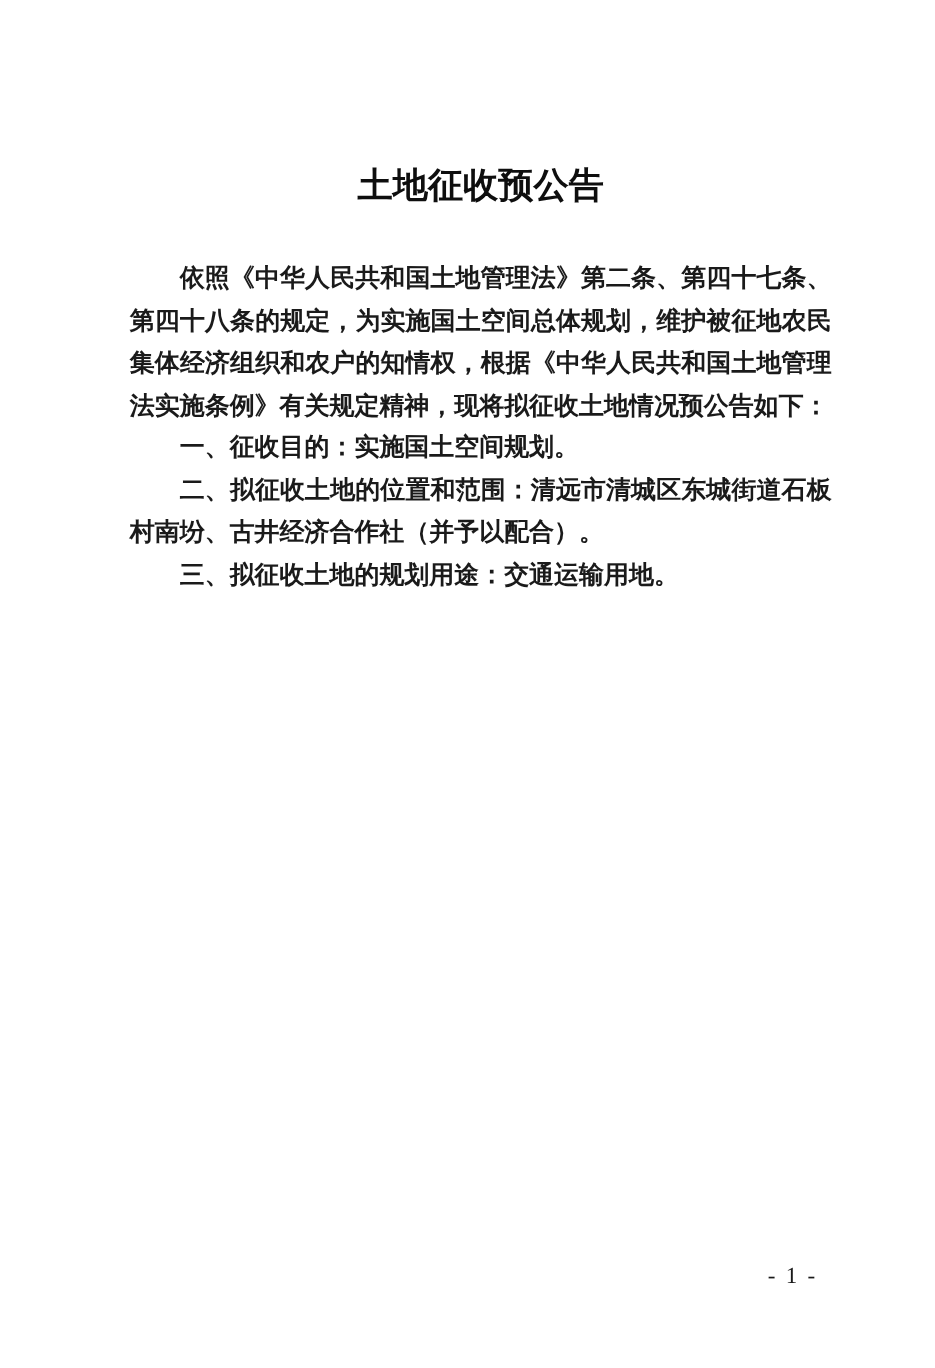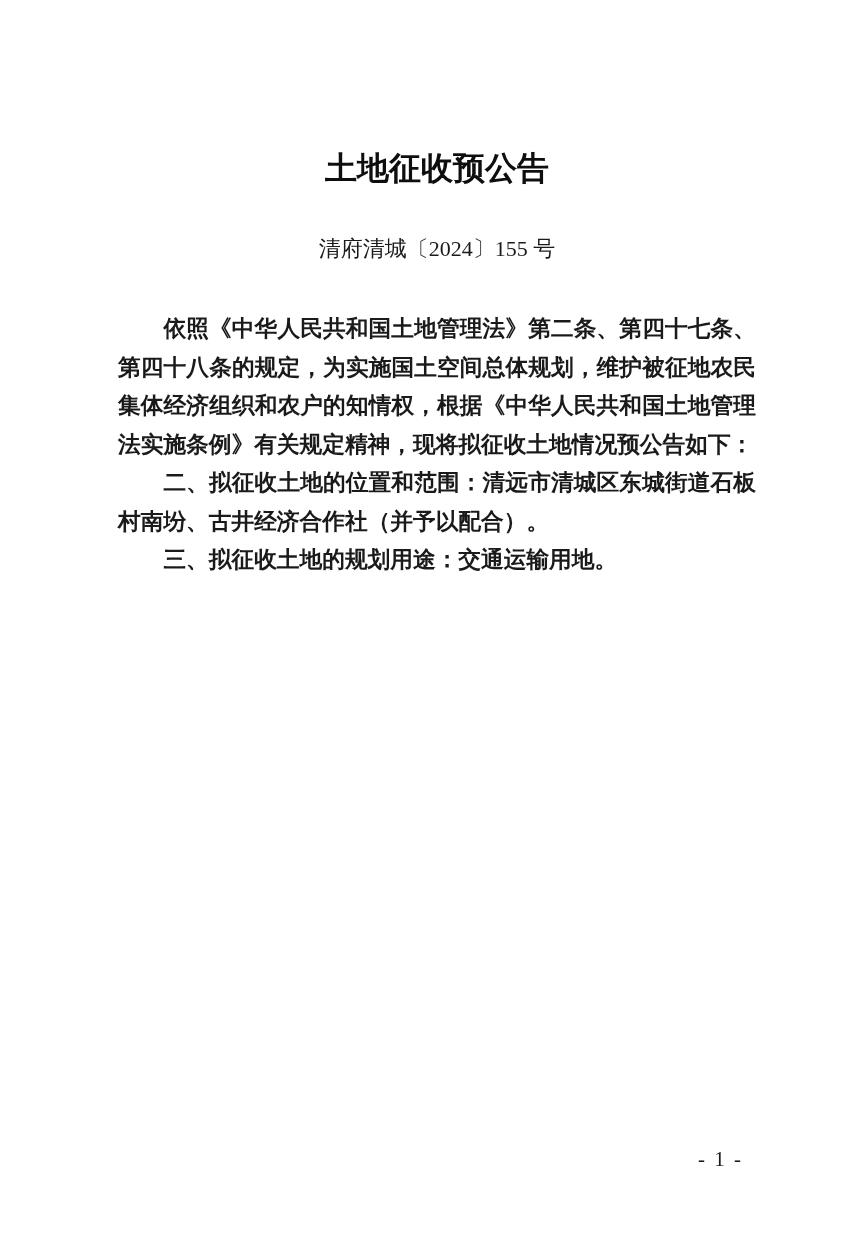--- a/index.html
+++ b/index.html
@@ -67,24 +67,24 @@
   }
 </style>
 </head>
 <body>
 
 <div class="page">
   <div class="content">
 
     <h1 class="doc-title">土地征收预公告</h1>
 
-    <div class="doc-number">清府清城〔2024〕155 号</div>
 
     <div class="body-text">
       <p>依照《中华人民共和国土地管理法》第二条、第四十七条、第四十八条的规定，为实施国土空间总体规划，维护被征地农民集体经济组织和农户的知情权，根据《中华人民共和国土地管理法实施条例》有关规定精神，现将拟征收土地情况预公告如下：</p>
+      <p>一、征收目的：实施国土空间规划。</p>
       <p>二、拟征收土地的位置和范围：清远市清城区东城街道石板村南坋、古井经济合作社（并予以配合）。</p>
       <p>三、拟征收土地的规划用途：交通运输用地。</p>
     </div>
 
   </div>
 
   <div class="page-footer">- 1 -</div>
 </div>
 
 </body></html>

